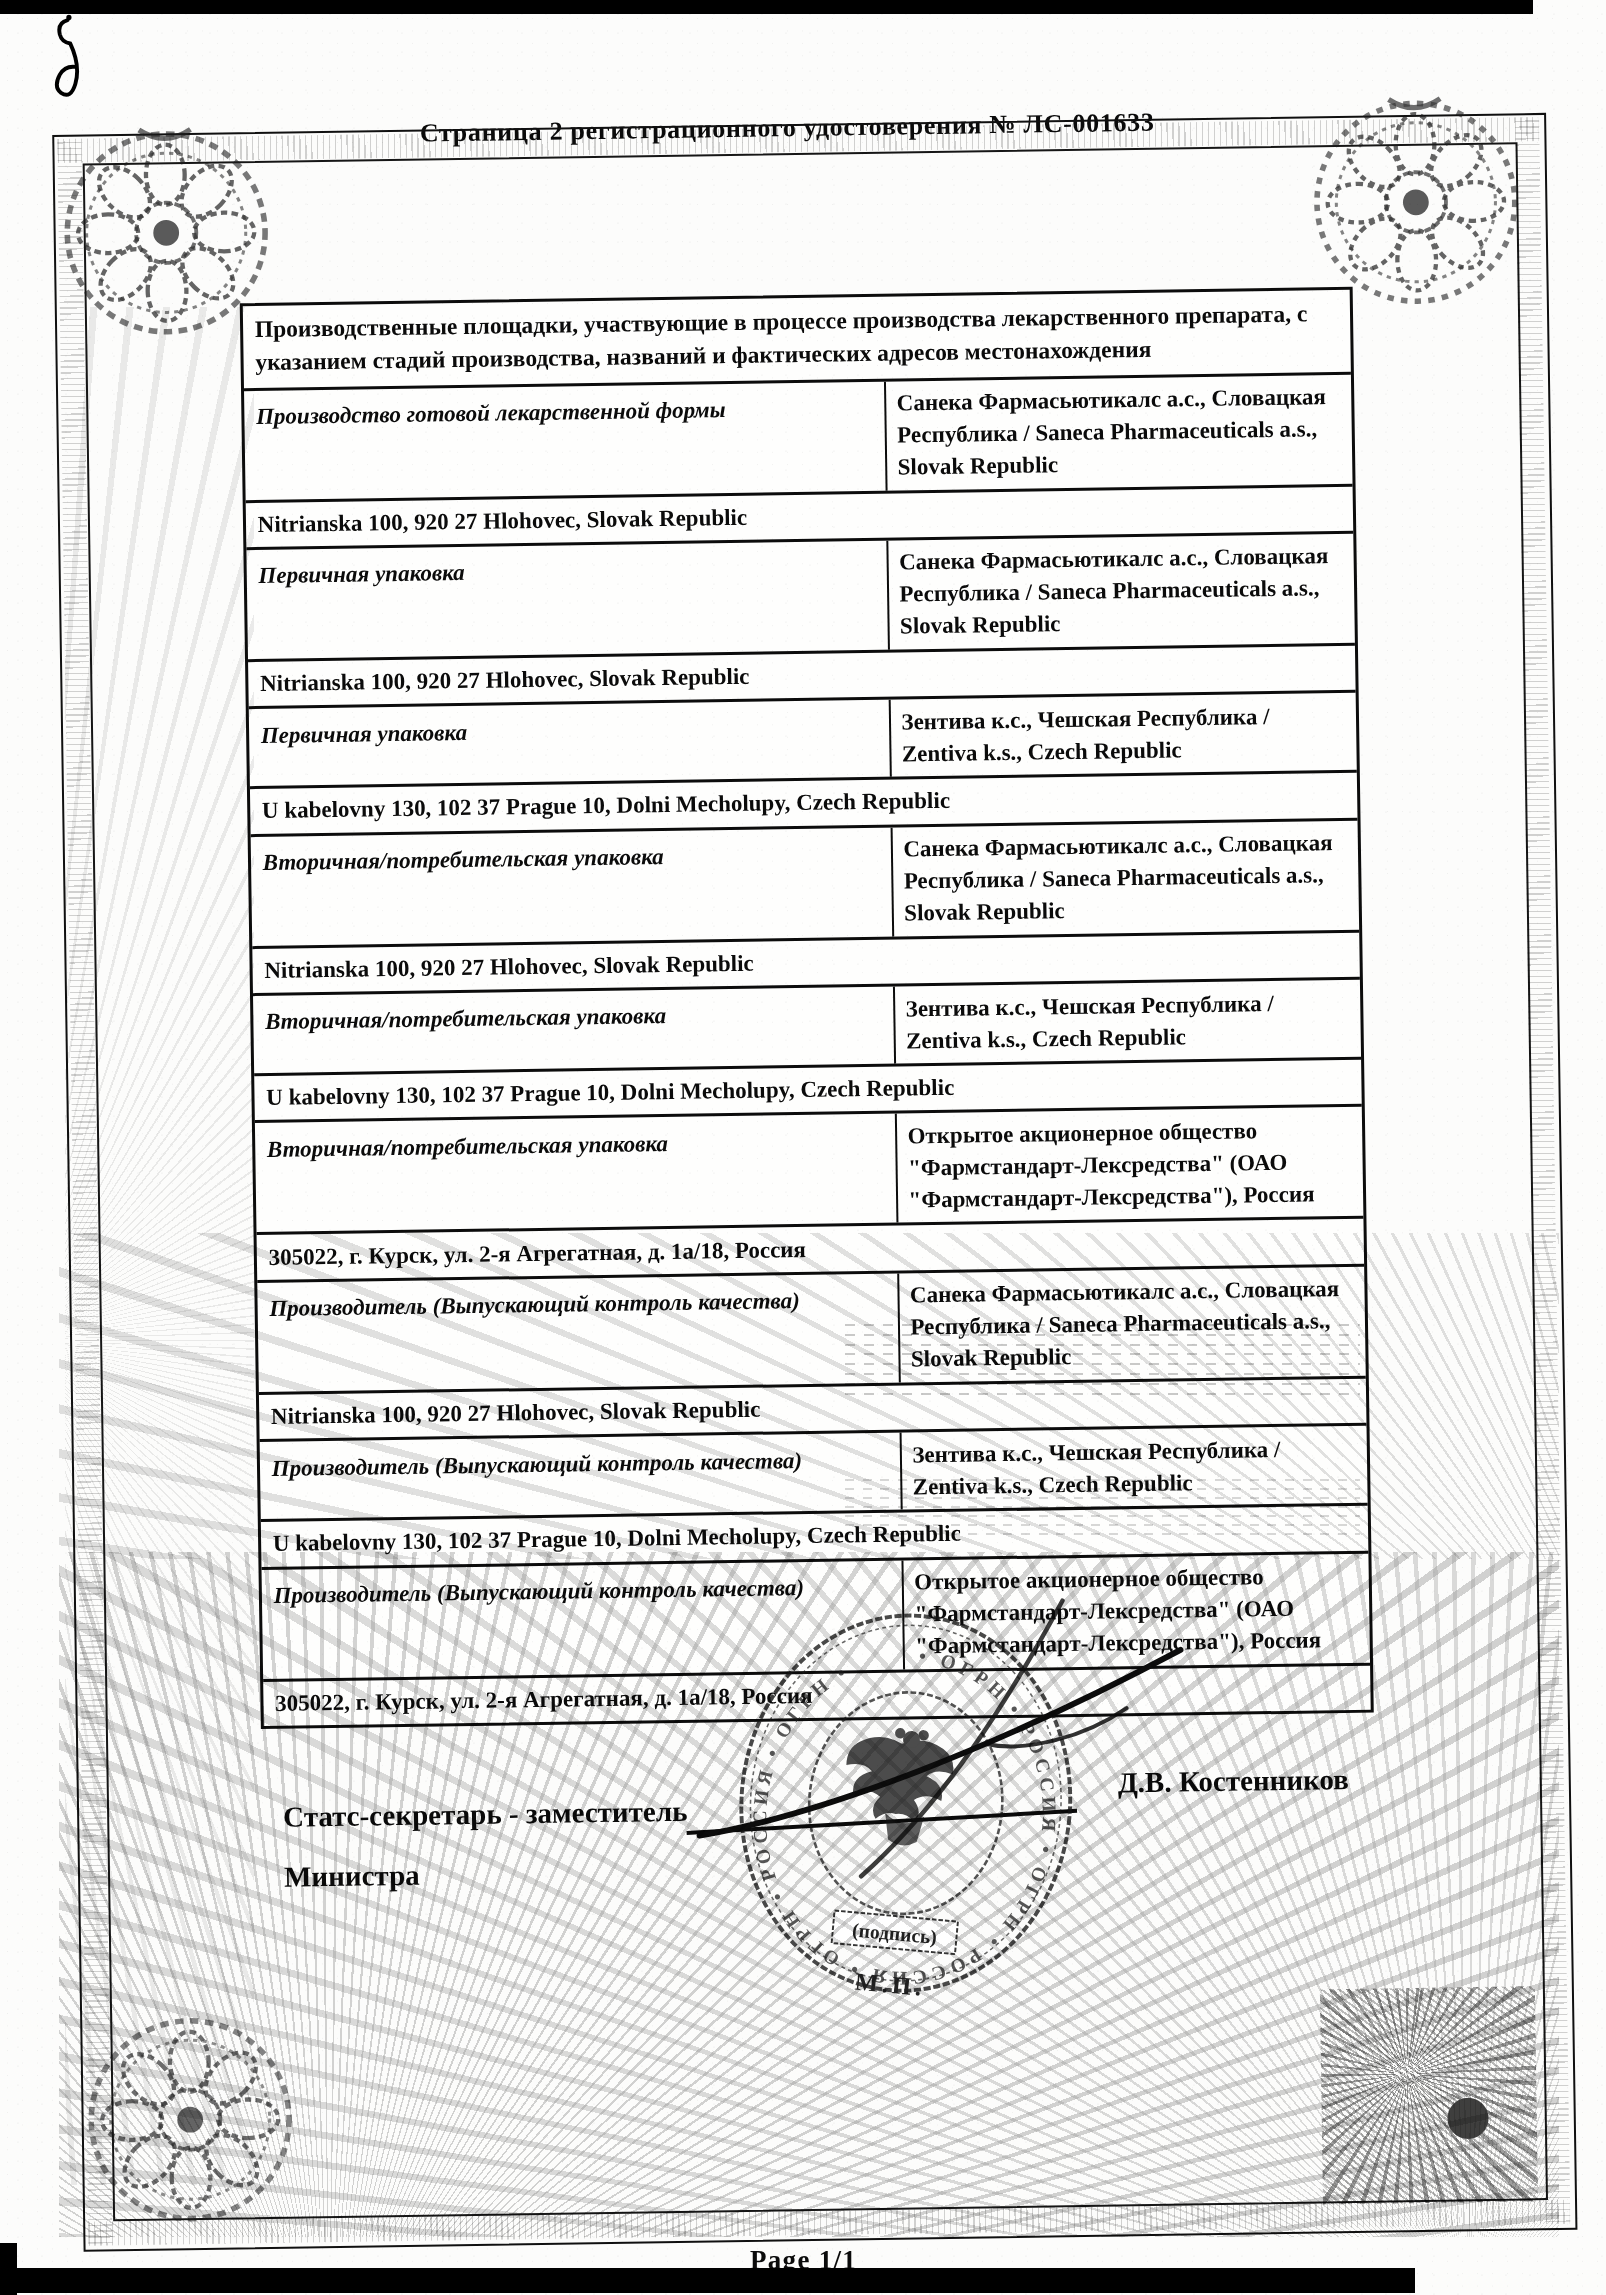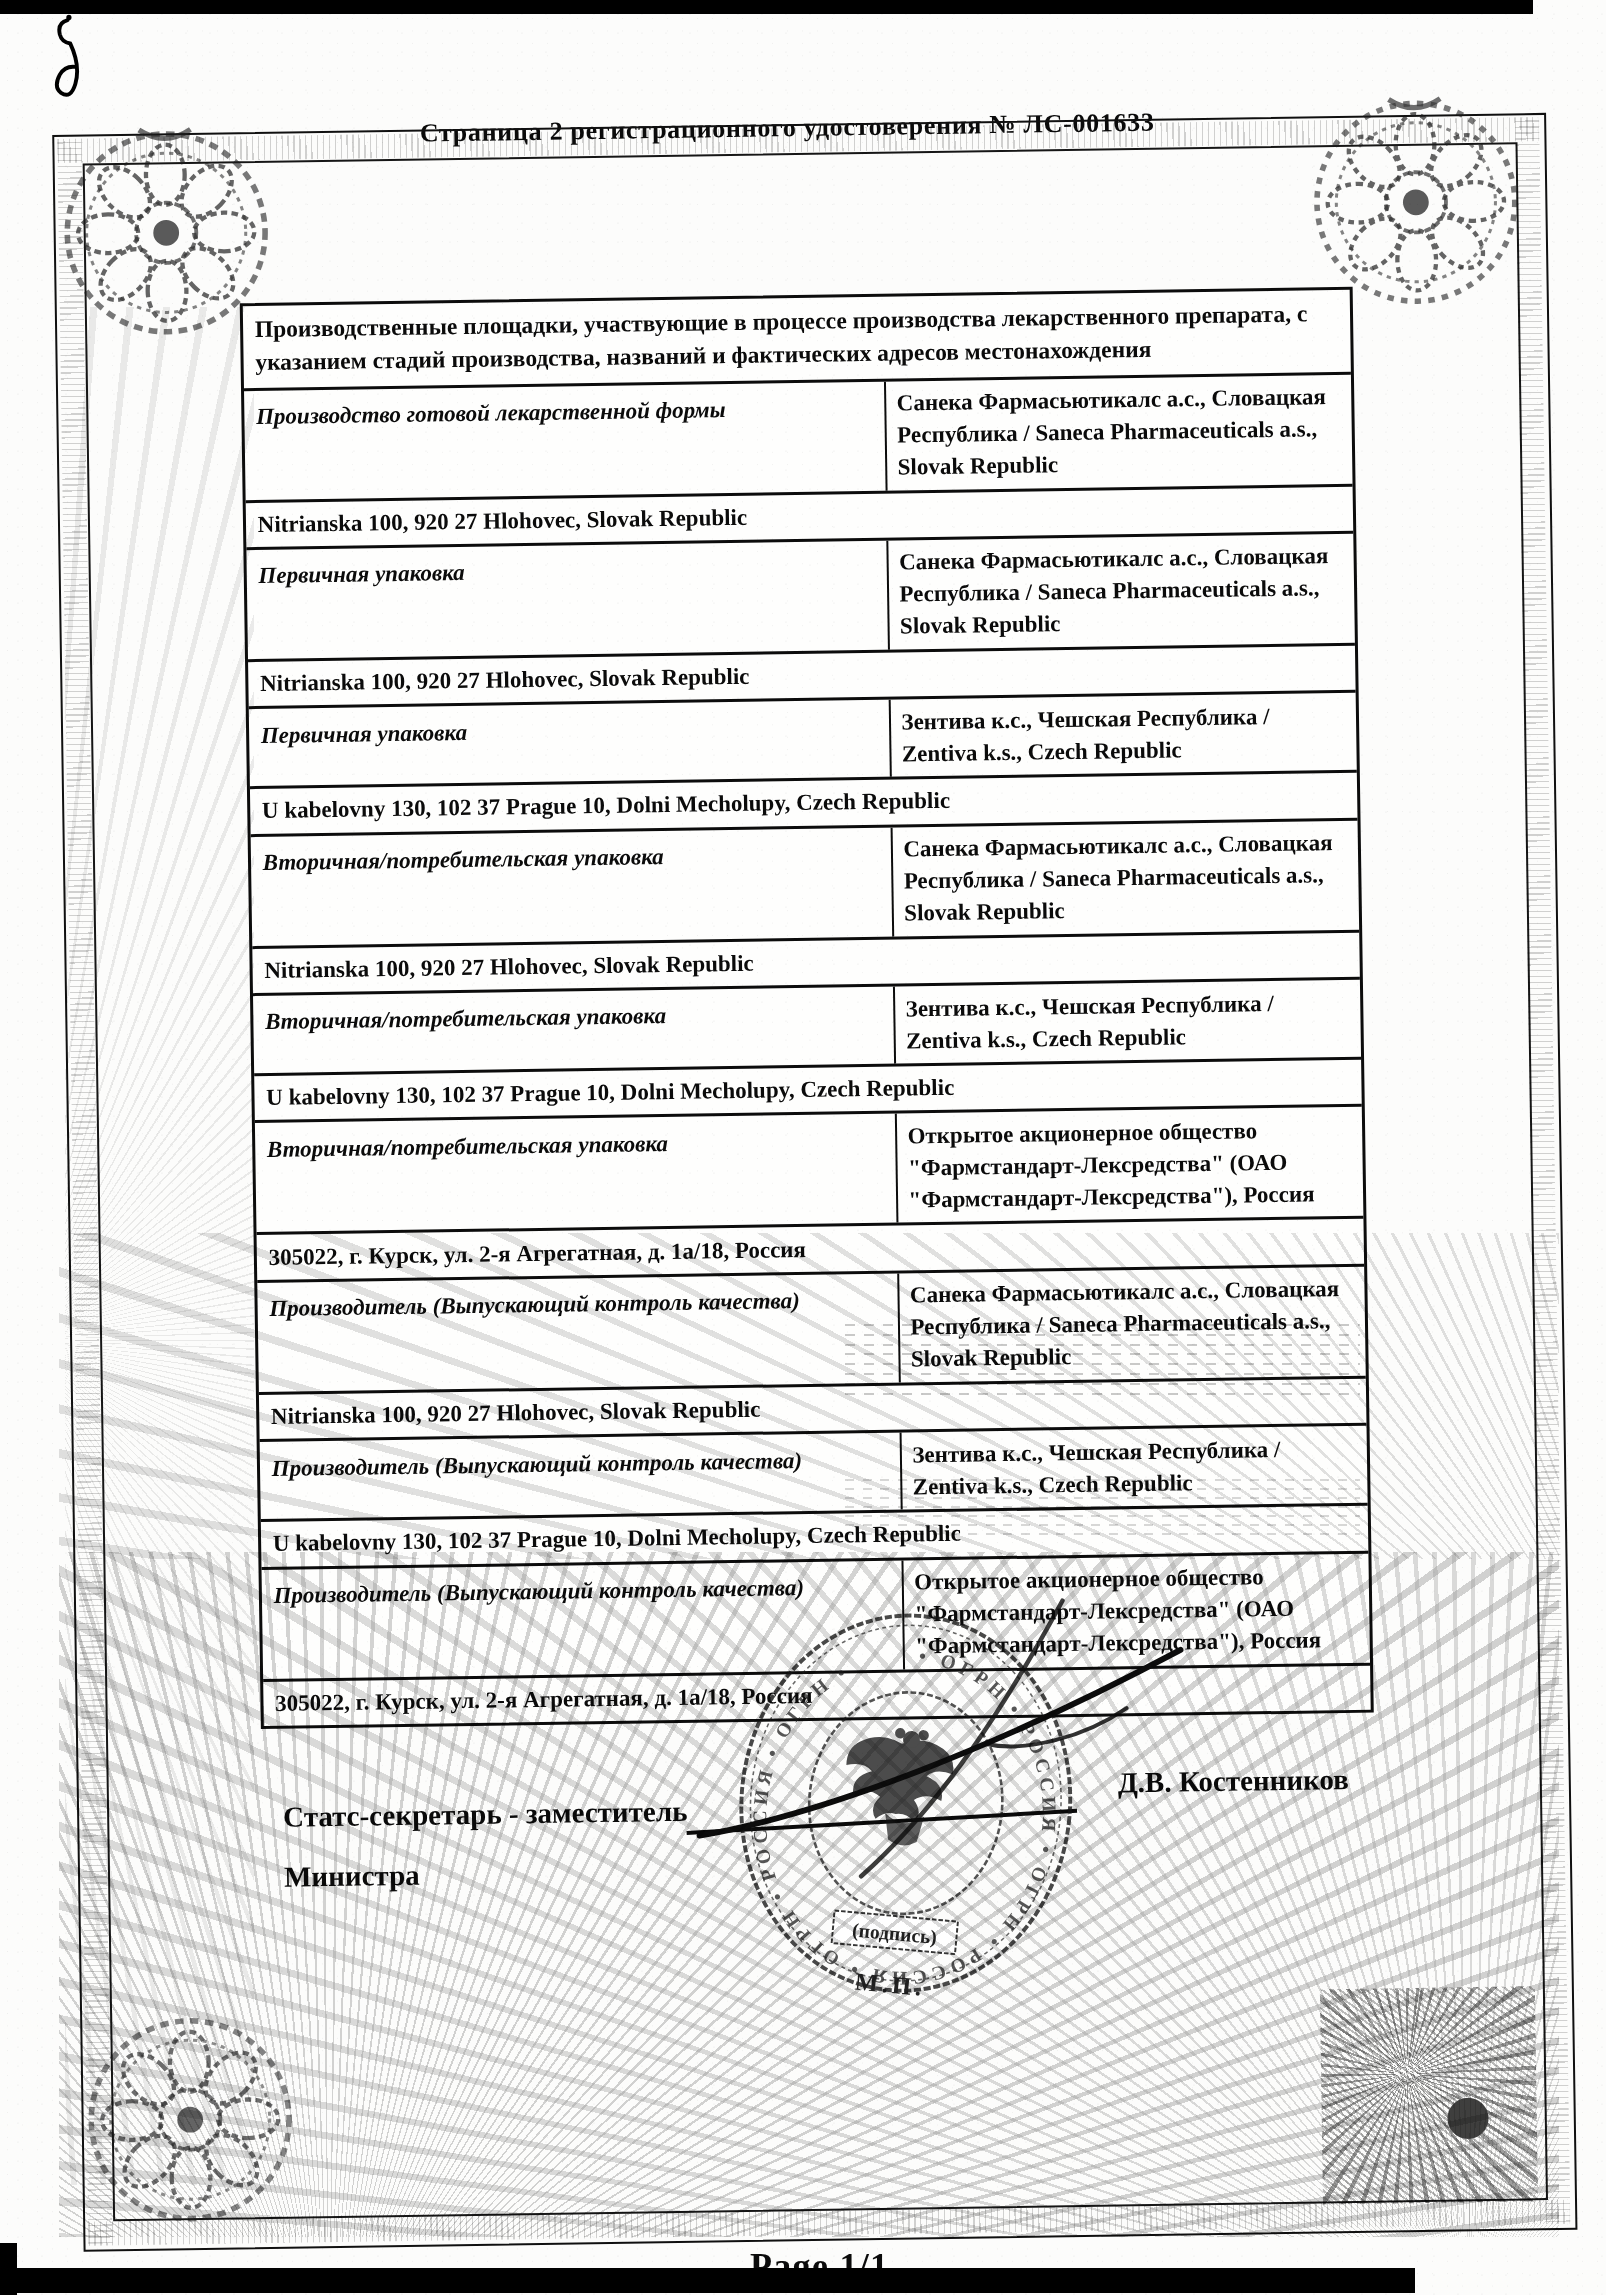--- a/index.html
+++ b/index.html
@@ -7,21 +7,21 @@
     width:1606px;height:2295px;position:relative;overflow:hidden;
     background:#fcfcfb;color:#0b0b0b;
     font-family:"Liberation Serif","DejaVu Serif",serif;
     -webkit-font-smoothing:none;
   }
   .abs{position:absolute;}
   
   .scan-bar-top{left:0;top:0;width:1533px;height:14.3px;background:#000;}
   .scan-bar-bottom{left:0;top:2268px;width:1415px;height:25px;background:#000;z-index:40;}
   .edge-smudge{left:0;top:2243px;width:17px;height:52px;background:#000;z-index:41;}
-  .footer-marker{left:750px;top:2245px;font-weight:700;font-size:36px;z-index:35;letter-spacing:1.3px;}
+  .footer-marker{left:750px;top:2245px;font-weight:700;font-size:27px;z-index:35;letter-spacing:1.3px;}
   
   .page-wrap{position:absolute;inset:0;transform:rotate(-0.85deg);transform-origin:50% 52%;}
   .page-header{left:0;right:0;top:113px;text-align:center;font-weight:700;font-size:26px;letter-spacing:0.7px;}
   
   .frame-outer{left:68px;top:124px;width:1490px;height:2113px;border:2.6px solid #101010;}
   .frame-inner{left:98px;top:153px;width:1431px;height:2054px;border:2px solid #161616;}
   .band{opacity:.32;}
   .band-top{left:73px;top:128px;width:1481px;height:23.5px;background:repeating-linear-gradient(90deg,rgba(0,0,0,.55) 0 1.3px,transparent 1.3px 5.9px);}
   .band-bottom{left:73px;top:2211px;width:1481px;height:23.5px;background:repeating-linear-gradient(90deg,rgba(0,0,0,.55) 0 1.3px,transparent 1.3px 5.9px);}
   .band-left{left:73px;top:128px;width:23.5px;height:2105px;background:repeating-linear-gradient(0deg,rgba(0,0,0,.55) 0 1.3px,transparent 1.3px 5.9px);}

